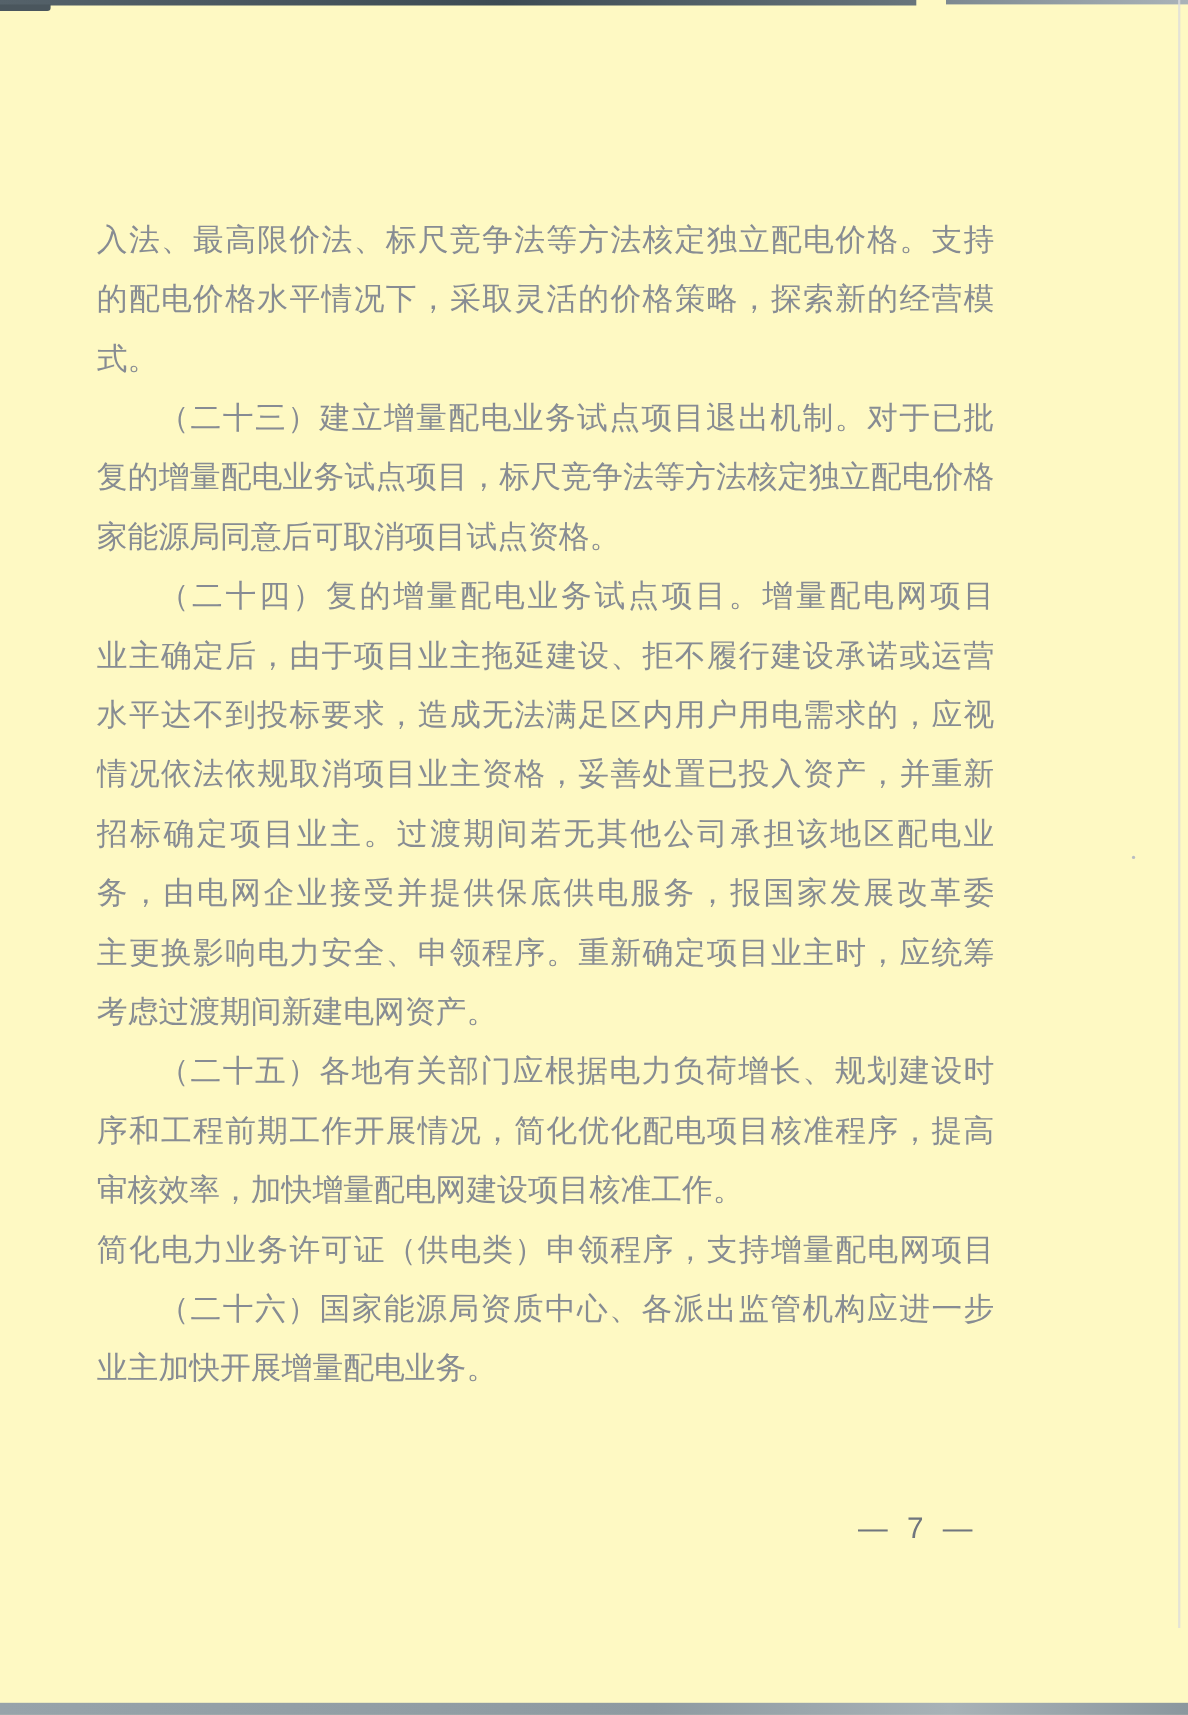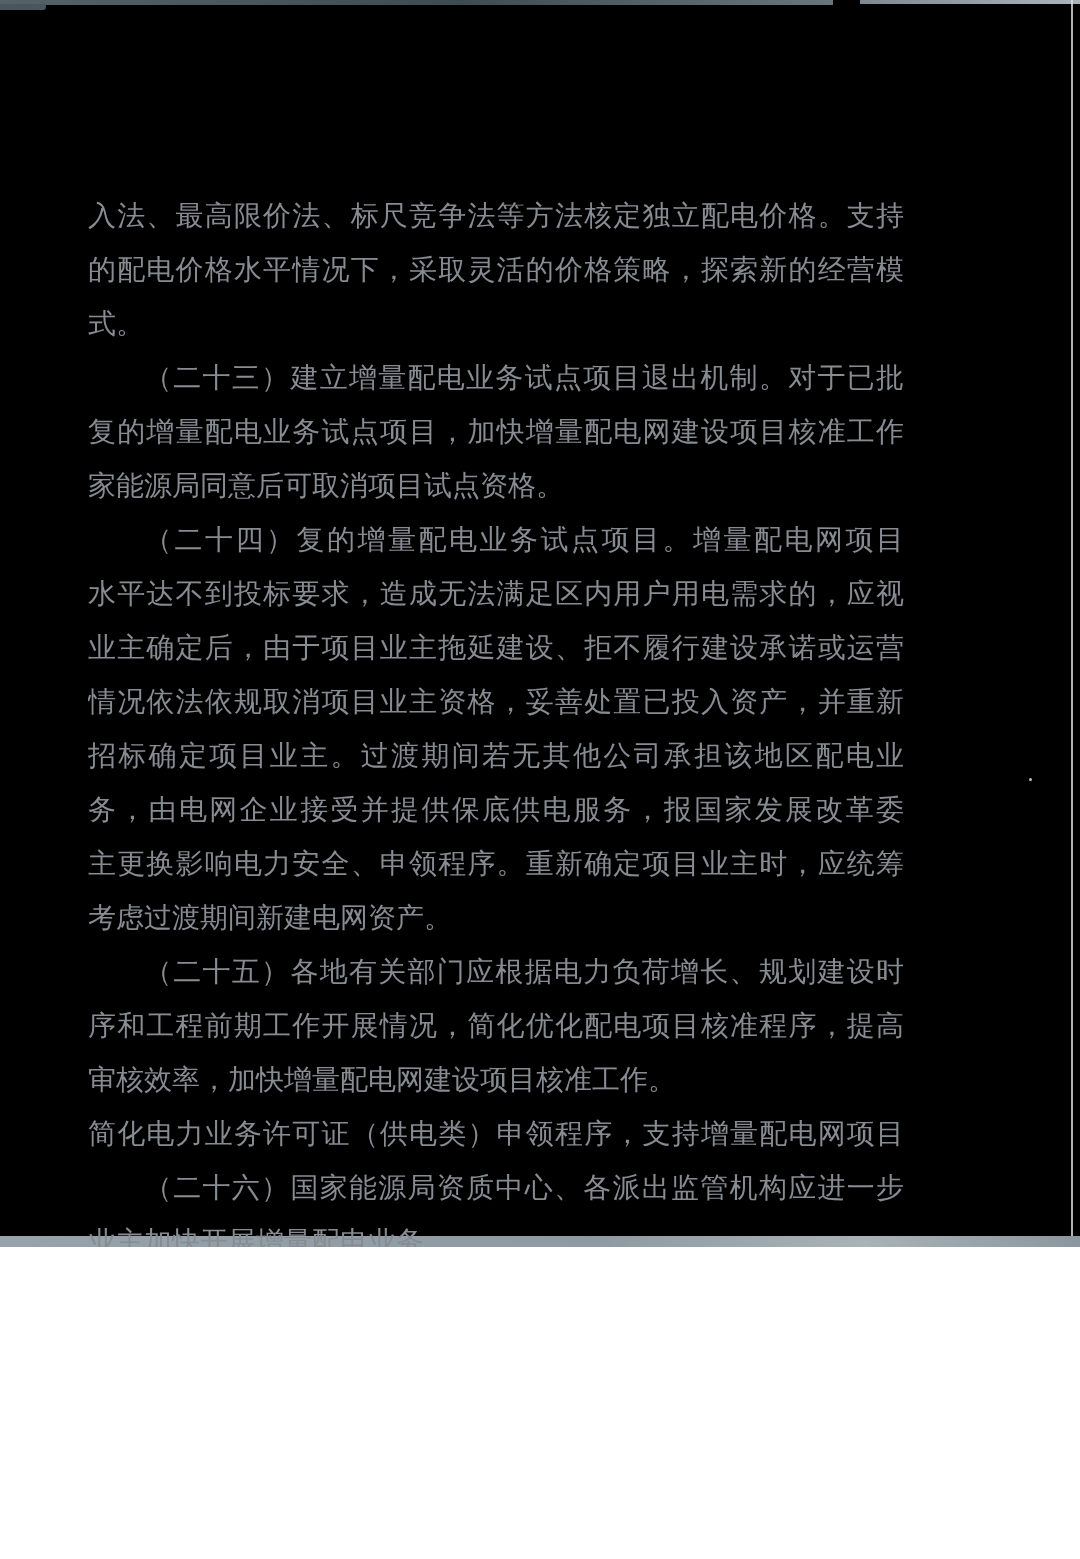--- a/index.html
+++ b/index.html
@@ -3,24 +3,24 @@
 <meta charset="utf-8">
 <style>
   html, body {
     margin: 0;
     padding: 0;
     background: #ffffff;
   }
   #page {
     position: relative;
     width: 1080px;
-    height: 1247px;
-    background: #000000;
+    height: 1559px;
+    background: #fef9c3;
     overflow: hidden;
-    font-family: Liberation Mono, monospace;
+    font-family: Liberation Sans, sans-serif;
   }
   
   .artifact-top-left {
     position: absolute;
     left: 0; top: 0;
     width: 833px; height: 5px;
     background: linear-gradient(to right, #55626a, #3d4b53 55%, #68757c);
   }
   .artifact-top-right {
     position: absolute;
@@ -100,25 +100,25 @@
   <div class="artifact-top-blob"></div>
   <div class="artifact-right-line"></div>
   <div class="artifact-speck"></div>
   <div class="artifact-bottom-band"></div>
 
   <div class="doc-body">
       <div class="line">入法、最高限价法、标尺竞争法等方法核定独立配电价格。支持</div>
       <div class="line">的配电价格水平情况下，采取灵活的价格策略，探索新的经营模</div>
       <div class="line para-end">式。</div>
       <div class="line indent">（二十三）建立增量配电业务试点项目退出机制。对于已批</div>
-      <div class="line">复的增量配电业务试点项目，加快增量配电网建设项目核准工作</div>
+      <div class="line">复的增量配电业务试点项目，标尺竞争法等方法核定独立配电价格</div>
       <div class="line para-end">家能源局同意后可取消项目试点资格。</div>
       <div class="line indent">（二十四）复的增量配电业务试点项目。增量配电网项目</div>
+      <div class="line">业主确定后，由于项目业主拖延建设、拒不履行建设承诺或运营</div>
       <div class="line">水平达不到投标要求，造成无法满足区内用户用电需求的，应视</div>
-      <div class="line">业主确定后，由于项目业主拖延建设、拒不履行建设承诺或运营</div>
       <div class="line">情况依法依规取消项目业主资格，妥善处置已投入资产，并重新</div>
       <div class="line">招标确定项目业主。过渡期间若无其他公司承担该地区配电业</div>
       <div class="line">务，由电网企业接受并提供保底供电服务，报国家发展改革委</div>
       <div class="line">主更换影响电力安全、申领程序。重新确定项目业主时，应统筹</div>
       <div class="line para-end">考虑过渡期间新建电网资产。</div>
       <div class="line indent">（二十五）各地有关部门应根据电力负荷增长、规划建设时</div>
       <div class="line">序和工程前期工作开展情况，简化优化配电项目核准程序，提高</div>
       <div class="line para-end">审核效率，加快增量配电网建设项目核准工作。</div>
       <div class="line">简化电力业务许可证（供电类）申领程序，支持增量配电网项目</div>
       <div class="line indent">（二十六）国家能源局资质中心、各派出监管机构应进一步</div>

